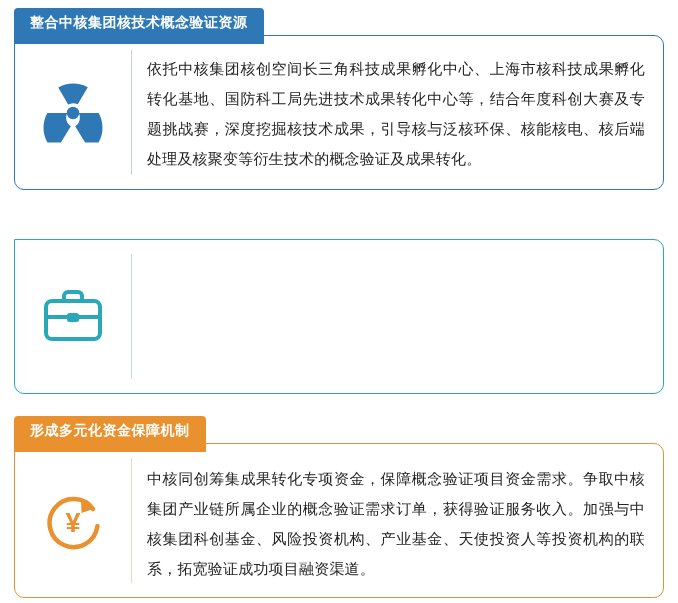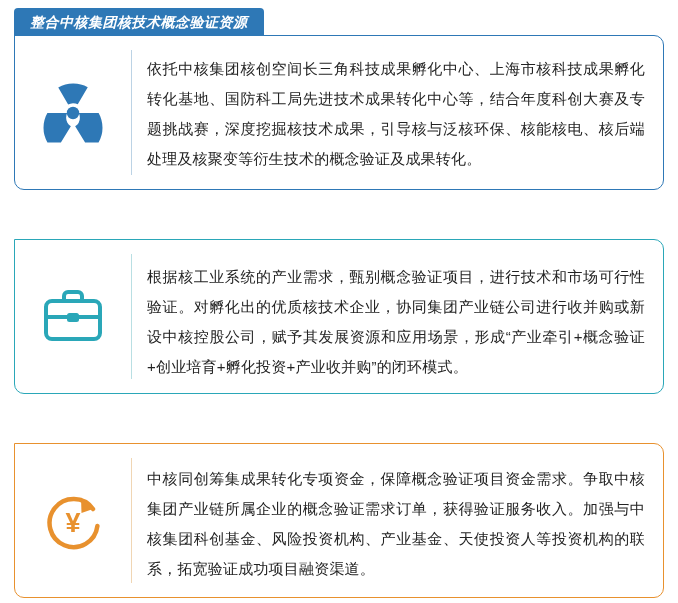--- a/index.html
+++ b/index.html
@@ -27,31 +27,30 @@
     box-sizing: border-box;
   }
   .block-1 { top: 8px; height: 182px; }
   .block-2 { top: 212px; height: 182px; }
   .block-3 { top: 416px; height: 182px; }
 
   .tab {
     position: absolute;
     left: 0;
     top: 0;
-    height: 28px;
+    height: 36px;
     line-height: 28px;
     padding: 0 16px 0 16px;
     color: #ffffff;
     font-size: 14px;
     font-weight: bold;
     letter-spacing: 0.5px;
     border-radius: 4px 4px 0 0;
     white-space: nowrap;
     z-index: 3;
-    font-style: italic;
   }
 
   .body {
     position: absolute;
     left: 0;
     top: 27px;
     right: 0;
     bottom: 0;
     border: 1.5px solid #2a77b5;
     border-radius: 0 10px 10px 10px;
@@ -128,25 +127,25 @@
       <div class="icon-wrap">
         <svg width="64" height="60" viewBox="0 0 64 60" aria-hidden="true">
           <g fill="none" stroke="#2aa7b8" stroke-width="4" stroke-linejoin="round" stroke-linecap="round">
             <path d="M23 14V9a4 4 0 0 1 4-4h10a4 4 0 0 1 4 4v5"></path>
             <rect x="5" y="14" width="54" height="38" rx="6"></rect>
             <path d="M5 30h54"></path>
           </g>
           <rect x="26" y="26" width="12" height="9" rx="2.5" fill="#2aa7b8"></rect>
         </svg>
       </div>
-      <div class="text">根据核工业系统的产业需求，甄别概念验证项目，进行技术和市场可行性验证。对孵化出的优质核技术企业，协同集团产业链公司进行收并购或新设中核控股公司，赋予其发展资源和应用场景，形成“产业牵引+概念验证+创业培育+孵化投资+产业收并购”的闭环模式。</div>
     </div>
   </div>
 
   <div class="block block-3">
+    <div class="tab" style="background:#e8912e;">形成多元化资金保障机制</div>
     <div class="body">
       <div class="divider"></div>
       <div class="icon-wrap">
         <svg width="64" height="64" viewBox="0 0 64 64" aria-hidden="true">
           <path d="M52 20a24 24 0 1 0 4.4 17" fill="none" stroke="#e8912e" stroke-width="4.5" stroke-linecap="round"></path>
           <path d="M40 8.5 L53.5 19.5 L40.5 24 Z" fill="#e8912e"></path>
           <text x="32" y="43" text-anchor="middle" font-family="'Liberation Sans', sans-serif" font-size="27" font-weight="bold" fill="#e8912e">¥</text>
         </svg>
       </div>
       <div class="text">中核同创筹集成果转化专项资金，保障概念验证项目资金需求。争取中核集团产业链所属企业的概念验证需求订单，获得验证服务收入。加强与中核集团科创基金、风险投资机构、产业基金、天使投资人等投资机构的联系，拓宽验证成功项目融资渠道。</div>

